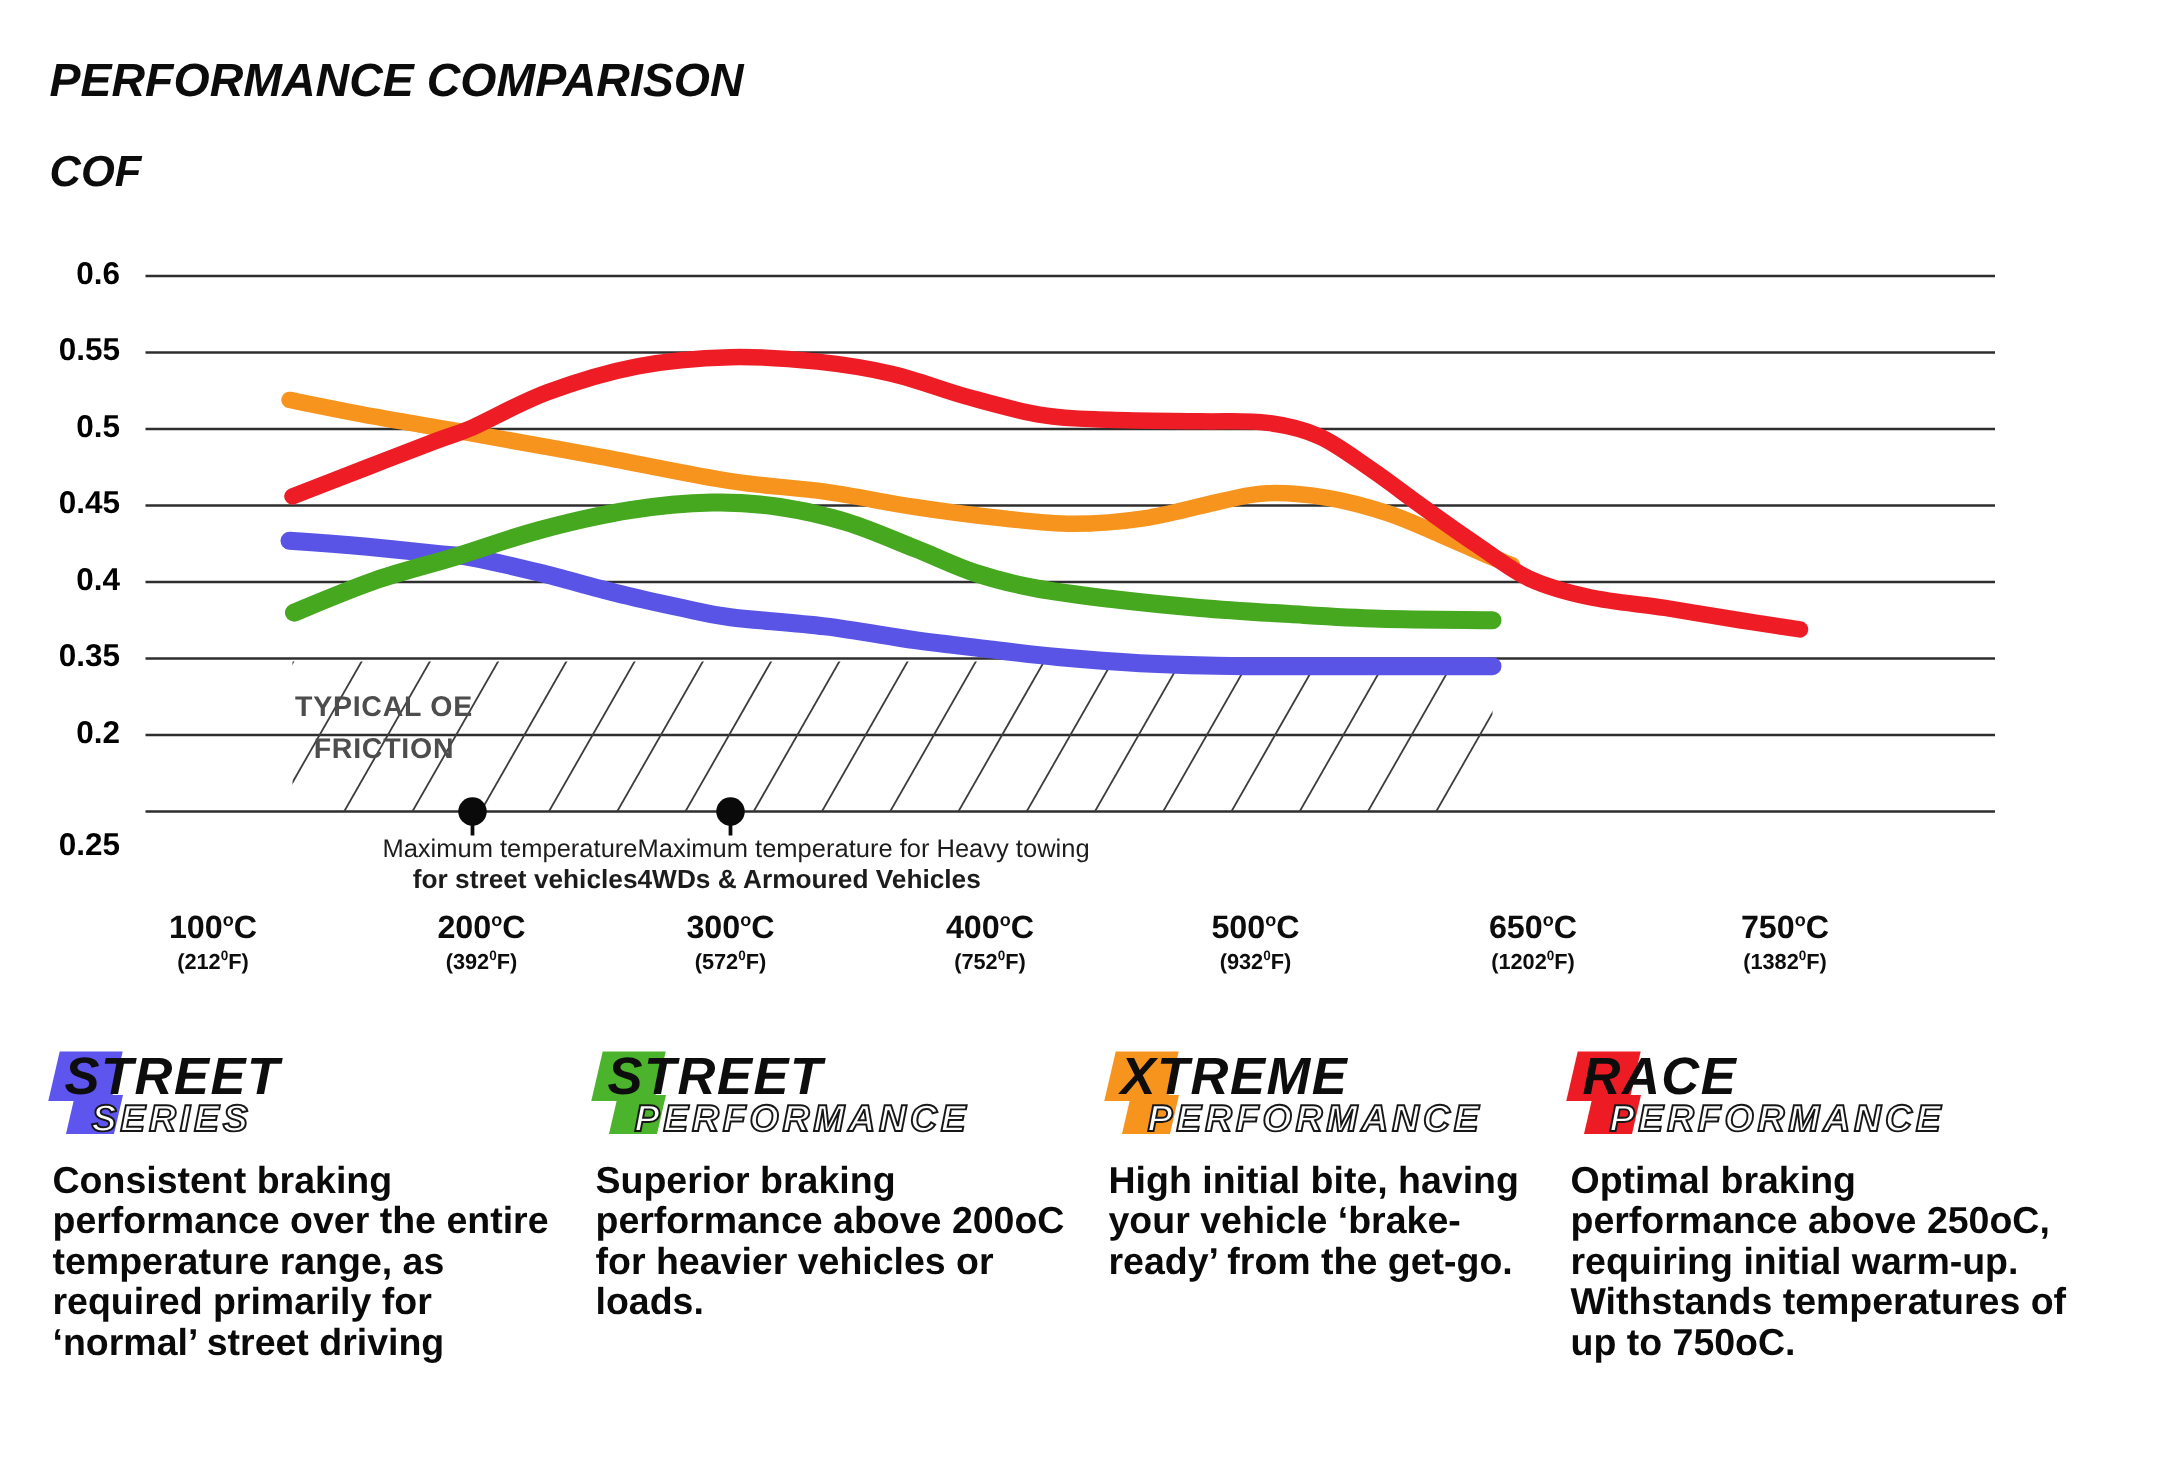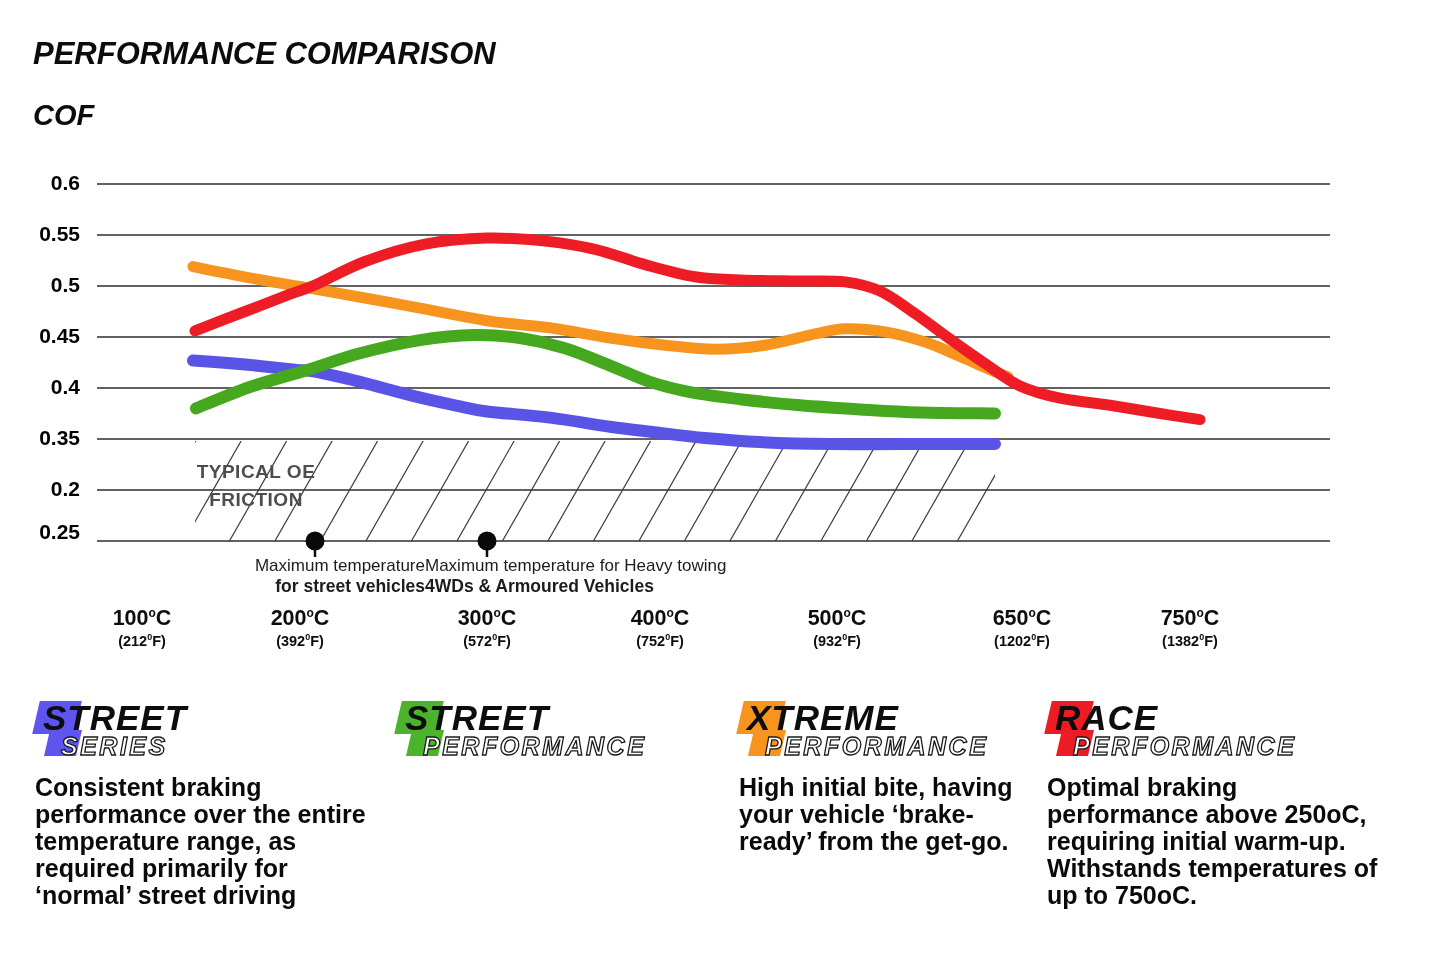--- a/index.html
+++ b/index.html
@@ -117,21 +117,21 @@
     <div class="abs marker-annotation" style="left: 425px; width: 330px; text-align: left;">
       <div class="l1">Maximum temperature for Heavy towing</div>
       <div class="l2">4WDs &amp; Armoured Vehicles</div>
     </div>
   </div>
 <div id="x-axis">
     <div class="abs x-tick-label" style="left: 72px; width: 140px;">
       <div class="main">100<sup>o</sup>C</div>
       <div class="sub">(212<sup>0</sup>F)</div>
     </div>
-    <div class="abs x-tick-label" style="left: 230px; width: 140px;">
+    <div class="abs x-tick-label" style="left: 251px; width: 140px;">
       <div class="main">200<sup>o</sup>C</div>
       <div class="sub">(392<sup>0</sup>F)</div>
     </div>
     <div class="abs x-tick-label" style="left: 417px; width: 140px;">
       <div class="main">300<sup>o</sup>C</div>
       <div class="sub">(572<sup>0</sup>F)</div>
     </div>
     <div class="abs x-tick-label" style="left: 590px; width: 140px;">
       <div class="main">400<sup>o</sup>C</div>
       <div class="sub">(752<sup>0</sup>F)</div>
@@ -159,20 +159,21 @@
       </div>
       <div class="product-description" style="width: 345px;">Consistent braking performance over the entire temperature range, as required primarily for ‘normal’ street driving</div>
     </div>
     <div class="abs legend-item" style="left: 395px; width: 340px;">
       <div class="logo">
         <div class="blk1" style="background: rgb(76, 179, 44);"></div>
         <div class="blk2" style="background: rgb(76, 179, 44);"></div>
         <div class="w1">STREET</div>
         <div class="w2">PERFORMANCE</div>
       </div>
+      <div class="product-description" style="width: 340px;">Superior braking performance above 200oC for heavier vehicles or loads.</div>
     </div>
     <div class="abs legend-item" style="left: 737px; width: 285px;">
       <div class="logo">
         <div class="blk1" style="background: rgb(247, 148, 29);"></div>
         <div class="blk2" style="background: rgb(247, 148, 29);"></div>
         <div class="w1">XTREME</div>
         <div class="w2">PERFORMANCE</div>
       </div>
       <div class="product-description" style="width: 285px;">High initial bite, having your vehicle ‘brake-ready’ from the get-go.</div>
     </div>
@@ -187,13 +188,13 @@
     </div>
   </div>
 
 <div class="abs y-tick-label" style="left: 18px; top: 171px;">0.6</div>
 <div class="abs y-tick-label" style="left: 18px; top: 222px;">0.55</div>
 <div class="abs y-tick-label" style="left: 18px; top: 273px;">0.5</div>
 <div class="abs y-tick-label" style="left: 18px; top: 324px;">0.45</div>
 <div class="abs y-tick-label" style="left: 18px; top: 375px;">0.4</div>
 <div class="abs y-tick-label" style="left: 18px; top: 426px;">0.35</div>
 <div class="abs y-tick-label" style="left: 18px; top: 477px;">0.2</div>
-<div class="abs y-tick-label" style="left: 18px; top: 520px;">0.25</div>
+<div class="abs y-tick-label" style="left: 18px; top: 552px;">0.25</div>
 
 </body></html>

